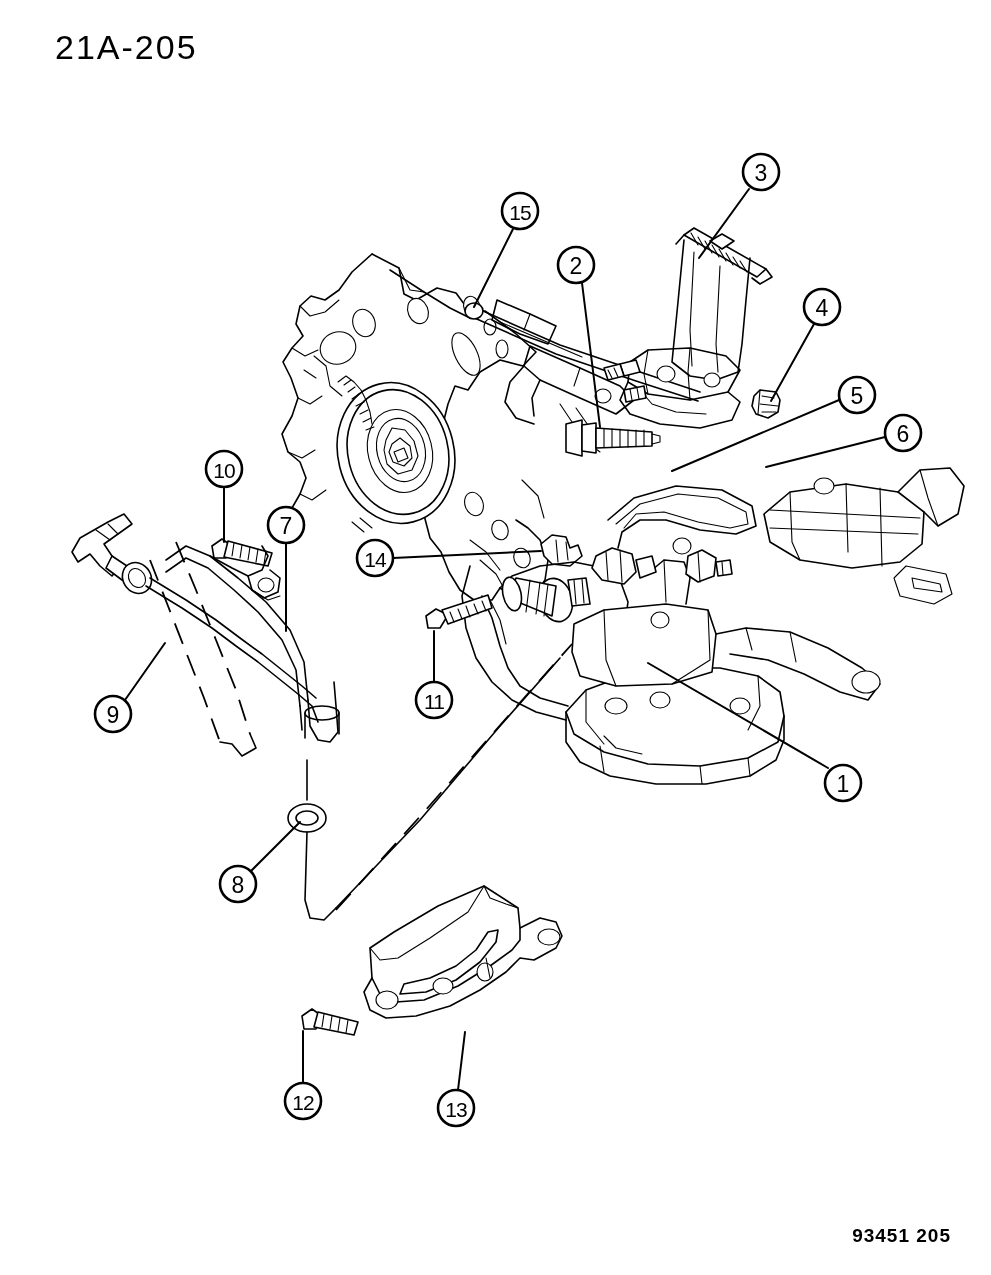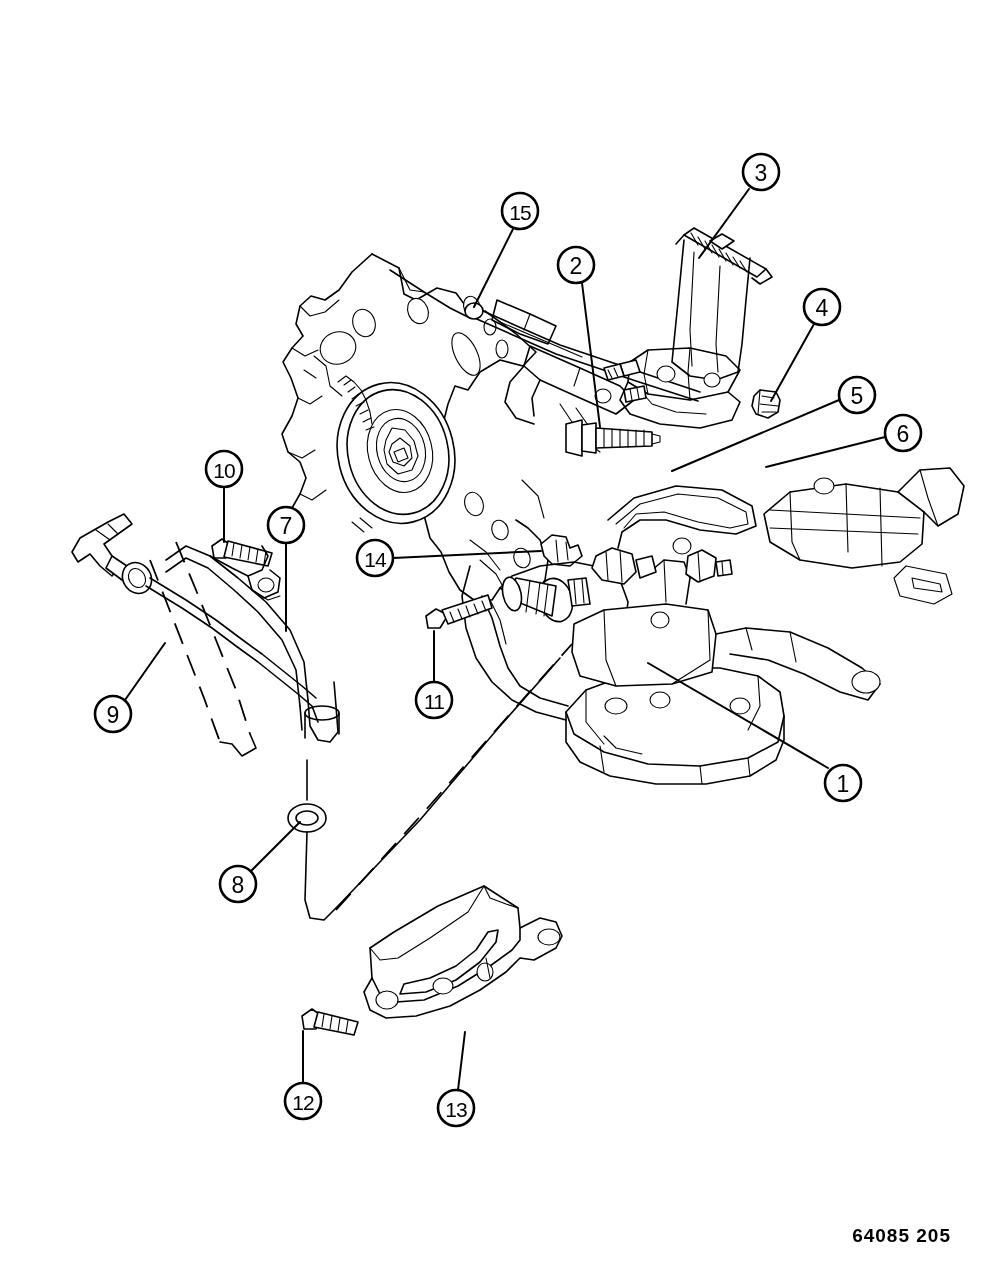--- a/index.html
+++ b/index.html
@@ -29,21 +29,22 @@
     font-family:"Liberation Sans", sans-serif;
     font-size:23px;text-anchor:middle;dominant-baseline:central;fill:#000;
   }
   .bub text.two{font-size:21px;letter-spacing:-1px;}
 </style>
 </head>
 <body>
 
 <div id="page">
 
-  <div id="footer-code">64085 205</div>
+  <div id="page-title">21A-205</div>
+  <div id="footer-code">93451 205</div>
 
   <svg id="art" viewBox="0 0 991 1275">
 
     <g>
       <path class="ln" d="M372 254 L399 268 L404 294 L416 300 L437 288 L456 293 L470 312 L485 311 L515 333
                            L536 352 L523 366 L500 360 L480 372 L468 390 L455 386 L448 404
                            L442 428 L446 452 L452 470 L444 487 L432 497 L424 515 L430 538
                            L441 552 L449 572 L460 590 L474 600 L492 600 L500 588"></path>
       <path class="ln" d="M372 254 L352 272 L339 290 L325 300 L311 296 L300 306 L296 324 L303 336
                            L292 348 L283 362 L291 378 L298 398 L292 416 L282 434 L288 452 L300 462

